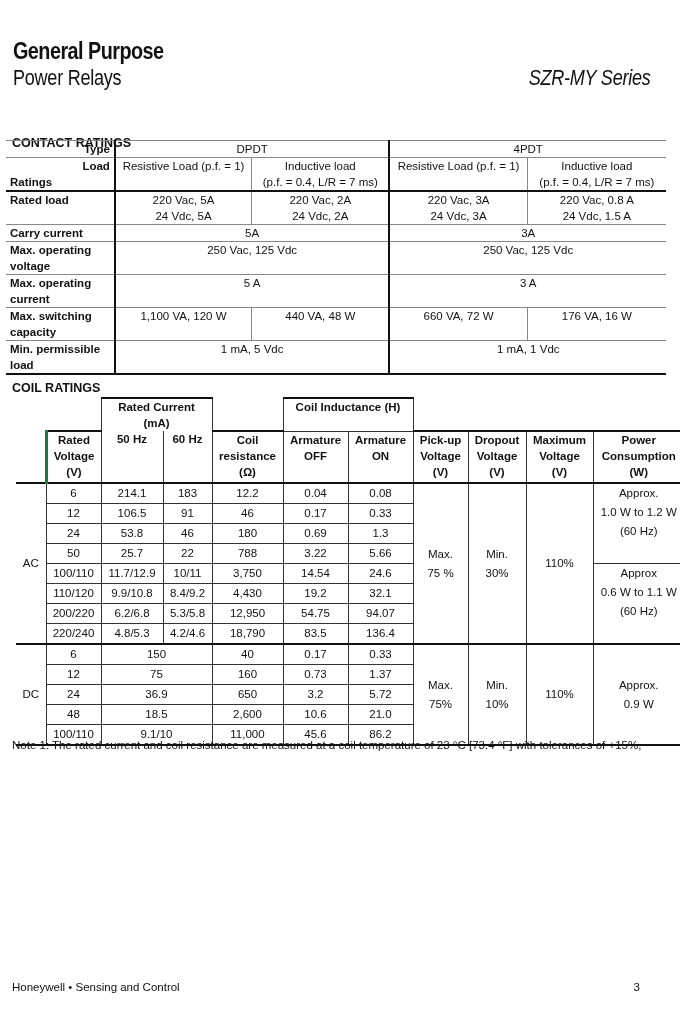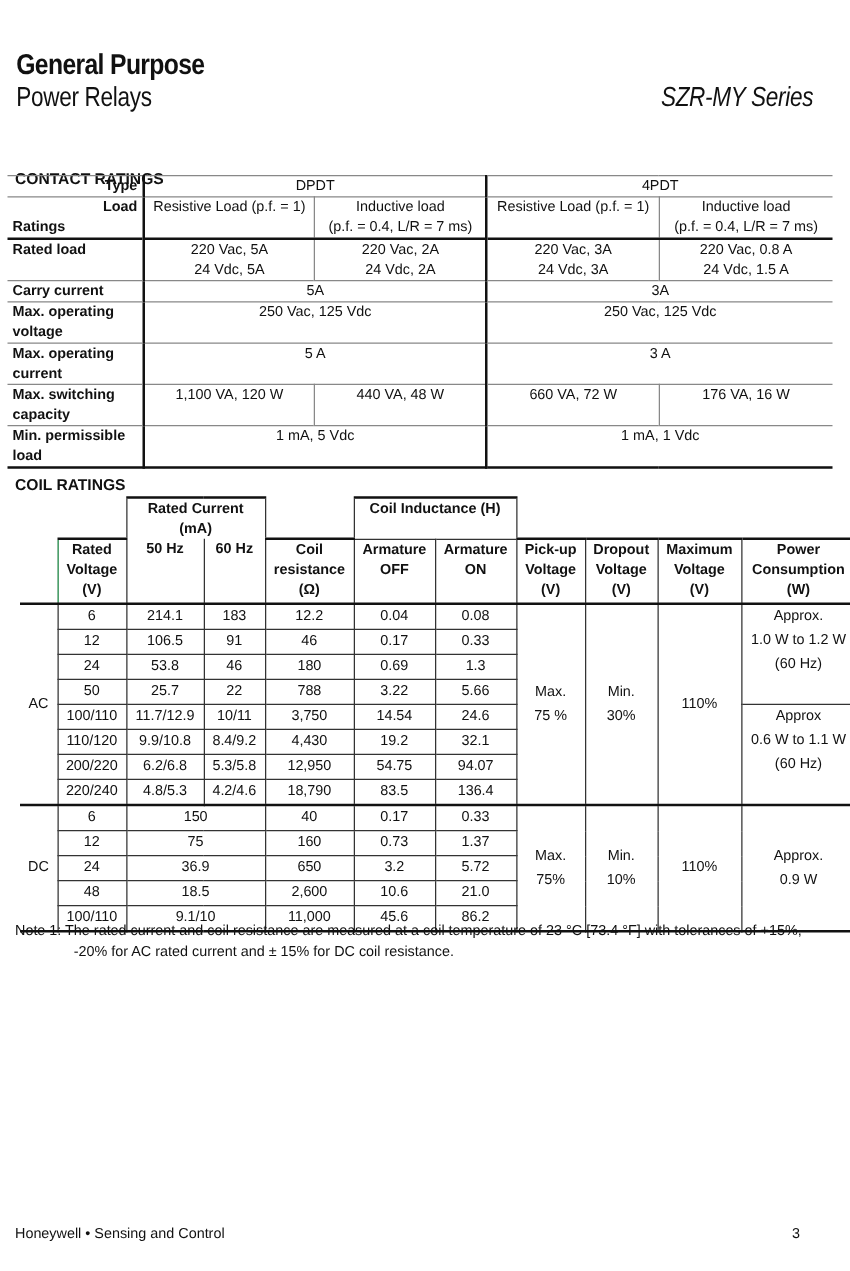--- a/index.html
+++ b/index.html
@@ -154,21 +154,21 @@
     <td class="b" colspan="2" style="border-top:2px solid #111;border-left:1px solid #333;border-right:1px solid #333;">
           <div>Rated Current</div>
           <div>(mA)</div>
         </td>
     <td style="border:none;"></td>
     <td class="b" colspan="2" style="border-top:2px solid #111;border-left:1px solid #333;border-right:1px solid #333;">Coil Inductance (H)</td>
     <td colspan="4" style="border:none;"></td>
   </tr>
   <tr style="height:52px;">
     <td style="border:none;"></td>
-    <td class="b" style="border-top:2px solid #111;border-left:1px solid #15803d;border-right:1px solid #333;">
+    <td class="b" style="border-top:2px solid #111;border-left:3px solid #15803d;border-right:1px solid #333;">
           <div>Rated</div>
           <div>Voltage</div>
           <div>(V)</div>
         </td>
     <td class="b" style="border-right:1px solid #333;">50 Hz</td>
     <td class="b" style="border-right:1px solid #333;">60 Hz</td>
     <td class="b" style="border-top:2px solid #111;border-right:1px solid #333;">
           <div>Coil</div>
           <div>resistance</div>
           <div>(Ω)</div>
@@ -337,17 +337,16 @@
         <td colspan="2" style="border:1px solid #333;">9.1/10</td>
         <td style="border:1px solid #333;">11,000</td>
         <td style="border:1px solid #333;">45.6</td>
         <td style="border:1px solid #333;">86.2</td>
       </tr>
     </tbody>
 </table>
 
 <div class="notes">
   <div>Note 1:  The rated current and coil resistance are measured at a coil temperature of 23 °C [73.4 °F] with tolerances of +15%,</div>
-  <div class="indent">-20% for AC rated current and ± 15% for DC coil resistance.</div>
 </div>
 
 <div class="footer-left">Honeywell • Sensing and Control</div>
 <div class="footer-right">3</div>
 
 </body></html>

